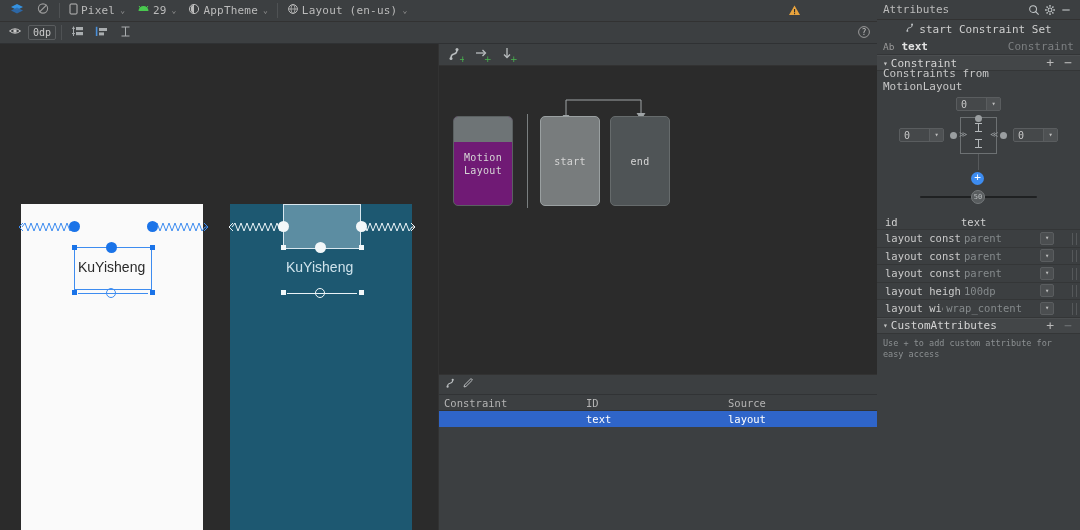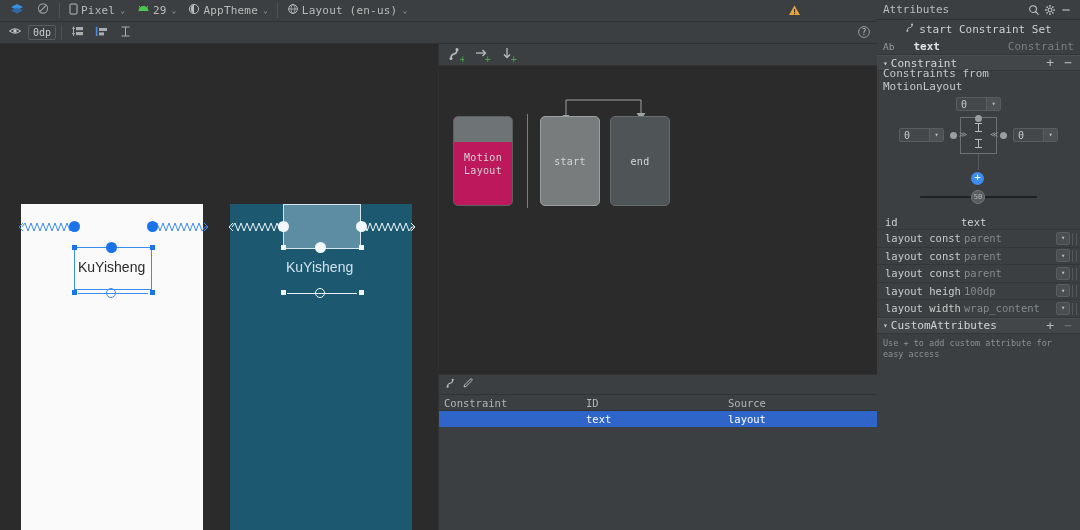--- a/index.html
+++ b/index.html
@@ -63,21 +63,21 @@
     position:absolute; left:438px; top:44px; width:439px; height:330px;
     background:#2b2b2b; border-left:1px solid #323232;
   }
   .motionbar {
     height:22px; background:#3c3f41; border-bottom:1px solid #323232;
     display:flex; align-items:center; gap:10px; padding-left:8px;
   }
   .micon { width:17px; height:17px; position:relative; cursor:default; }
   .mbox { position:absolute; border-radius:5px; display:flex; align-items:center; justify-content:center;
           text-align:center; font-size:10px; color:#d6d6d6; letter-spacing:.3px; }
-  .mlbox { left:14px; top:72px; width:60px; height:90px; background:#be185d; border:1px solid #5a6061; overflow:hidden; }
+  .mlbox { left:14px; top:72px; width:60px; height:90px; background:#701a75; border:1px solid #5a6061; overflow:hidden; }
   .mlhdr { position:absolute; left:0; top:0; width:100%; height:25px; background:#6e7476; }
   .mlcap { position:absolute; left:0; top:34px; width:100%; text-align:center; line-height:13px; }
   .divline { position:absolute; left:88px; top:70px; width:1px; height:94px; background:#7a7f80; }
   .csbox { width:60px; height:90px; top:72px; }
   .csstart { left:101px; background:#787c7d; border:1px solid #9aa0a1; }
   .csend   { left:171px; background:#4f5456; border:1px solid #666b6c; }
 
   
   .cspanel {
     position:absolute; left:438px; top:374px; width:439px; height:156px;
@@ -94,21 +94,21 @@
   .c3 { width:150px; padding-left:5px; }
 
   
   .attrs { position:absolute; left:877px; top:0; width:203px; height:530px; background:#3c3f41; }
   .attrhdr { height:20px; display:flex; align-items:center; padding:0 6px; gap:0;
              background:#3c3f41; border-bottom:1px solid #323232; }
   .attrttl { font-size:11px; color:#bbbbbb; flex:1; }
   .hicon { width:16px;height:16px;display:flex;align-items:center;justify-content:center; cursor:default;}
   .titlerow { height:18px; display:flex; align-items:center; justify-content:center; gap:3px; font-size:11px; color:#cfcfcf;}
   .selrow { height:17px; display:flex; align-items:center; padding:0 6px; border-bottom:1px solid #333537; }
-  .abtag { font-size:9.5px; color:#9a9a9a; margin-right:19px; }
+  .abtag { font-size:9.5px; color:#9a9a9a; margin-right:7px; }
   .selname { font-size:11px; color:#e2e2e2; font-weight:bold; flex:1;}
   .selkind { font-size:11px; color:#7c7f81; }
   .sechdr { height:16px; display:flex; align-items:center; padding:0 6px;
             background:#434648; border-top:1px solid #4b4e50; border-bottom:1px solid #343637; }
   .sechdr .tri { font-size:8px; margin-right:3px; color:#c6c6c6;}
   .sechdr .nm { flex:1; font-size:11px; color:#d4d4d4; }
   .plusminus { display:flex; gap:10px; padding-right:2px;}
   .pm { font-size:13px; color:#b9b9b9; line-height:10px; cursor:default;}
   .pmdim { color:#6f7375; }
   .subnote { height:18px; display:flex; align-items:center; padding:0 6px; font-size:11px; color:#c6c6c6;}
@@ -132,21 +132,21 @@
            background:#585c5e; border:1px solid #75797b; font-size:7px; color:#b9bdbf;
            display:flex;align-items:center;justify-content:center;}
   .vline { position:absolute; background:#6d7173; width:1px; }
 
   
   .atblhdr { display:flex; height:16px; align-items:center; border-bottom:1px solid #343637; }
   .ah1 { width:84px; padding-left:8px; font-size:10.5px; color:#d0d0d0;}
   .ah2 { flex:1; font-size:10.5px; color:#d0d0d0;}
   .arow { display:flex; height:17.5px; align-items:center; border-bottom:1px solid #343637;}
   .an { width:84px; padding-left:8px; font-size:10.5px; color:#cbcbcb; overflow:hidden; white-space:nowrap;}
-  .av { flex:1; display:flex; align-items:flex-end; gap:2px; padding-right:3px;}
+  .av { flex:1; display:flex; align-items:flex-end; gap:18px; padding-right:3px;}
   .avi { flex:1; height:13px; background:#3c3f41; font-size:10.5px; color:#858a8c; padding-left:3px;
          display:flex; align-items:center; }
   .avdd { width:14px; height:13px; background:#4b4e50; border:1px solid #5a5d5f; border-radius:2px;
           display:flex;align-items:center;justify-content:center; font-size:7px; color:#bdbdbd;}
   .avbar { width:5px; height:12px; border-left:1px solid #55585a; border-right:1px solid #55585a;}
   .hint { padding:4px 6px; font-size:8.5px; color:#8c9092; line-height:11px;}
 </style>
 </head>
 <body>
 

